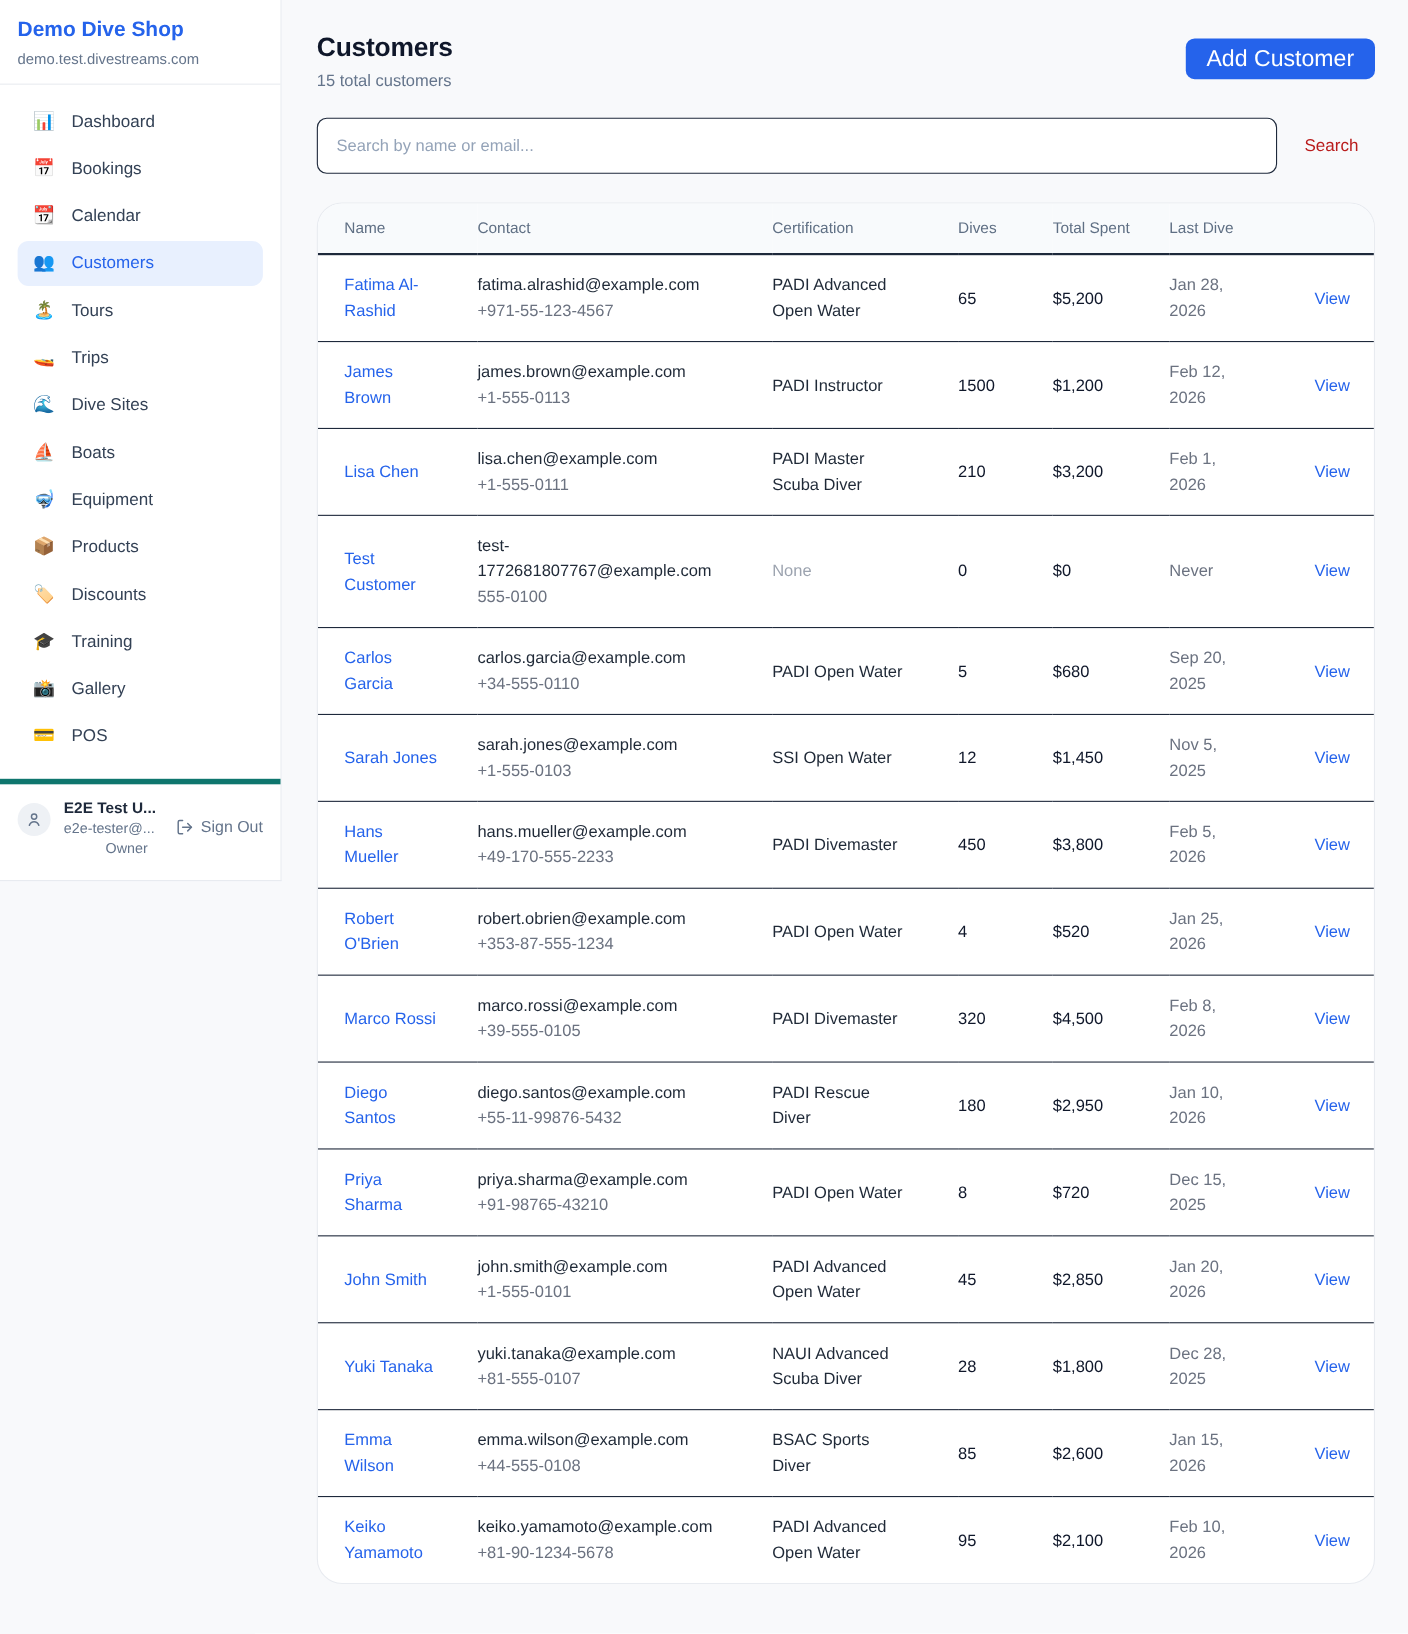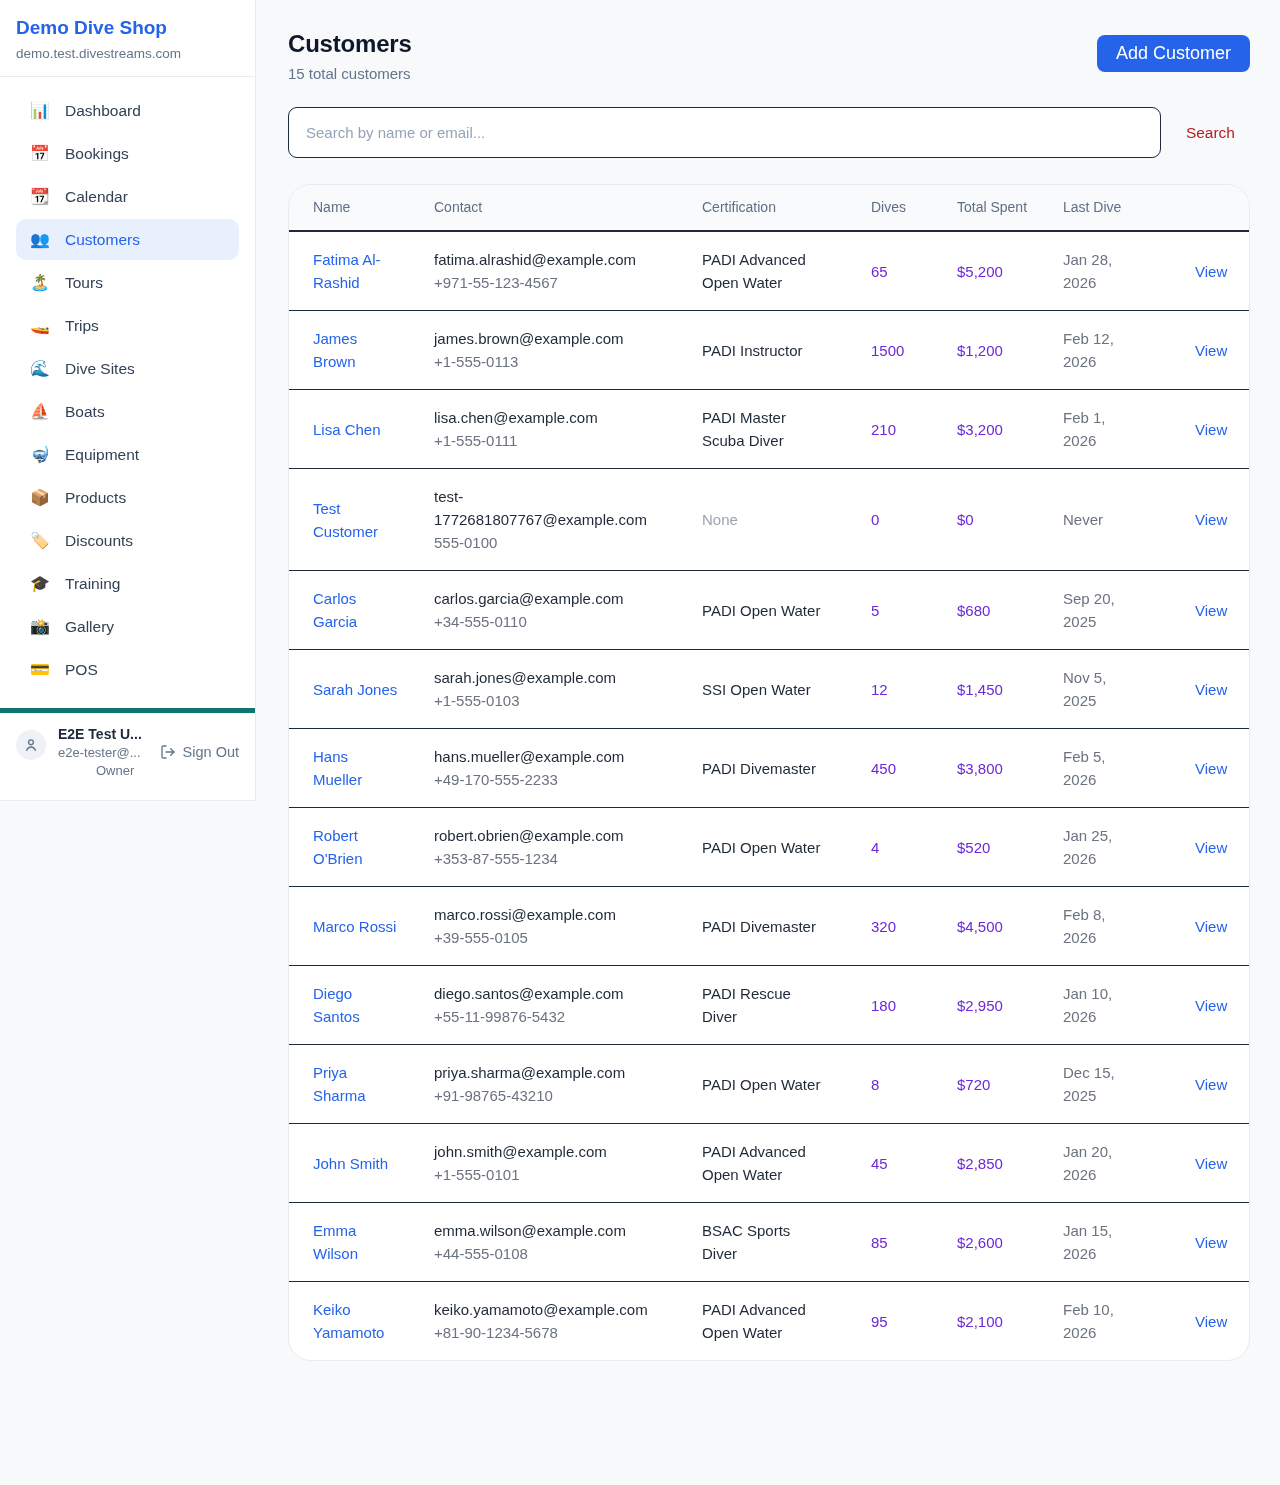--- a/index.html
+++ b/index.html
@@ -52,21 +52,21 @@
     font-family:inherit;cursor:pointer;padding:0;flex:none;
   }
 
   
   .main{margin-left:256px;padding:30px 30px 0 32px;}
   .page-header{display:flex;justify-content:space-between;align-items:flex-start;}
   .page-title{margin:0;font-size:24px;font-weight:700;color:#0f172a;letter-spacing:-0.2px;}
   .page-subtitle{margin-top:7px;font-size:15px;color:#64748b;}
   .add-btn{
     margin-top:5px;height:37px;padding:0 19px;border:none;border-radius:8px;
-    background:var(--accent);color:#ffffff;font-size:18px;font-weight:500;
+    background:var(--accent);color:#ffffff;font-size:21px;font-weight:500;
     font-family:inherit;cursor:pointer;
   }
   .search-row{margin-top:25px;display:flex;align-items:center;}
   .search-input{
     flex:1;height:51px;border:1.5px solid #1e293b;border-radius:9px;
     padding:0 17px;font-size:15px;font-family:inherit;color:#1e293b;background:#fff;outline:none;
   }
   .search-input::placeholder{color:#94a3b8;}
   .search-btn{
     margin-left:25px;margin-right:15px;background:none;border:none;padding:0;
@@ -93,21 +93,21 @@
   th.c-cert,td.c-cert{padding-right:47px;}
   th.c-dives,td.c-dives{padding-right:16px;}
   th.c-total,td.c-total{padding-right:32px;}
   th.c-last,td.c-last{padding-right:47px;}
   th.c-view,td.c-view{padding-left:25px;padding-right:16px;}
   .name-link{color:var(--accent);font-weight:500;text-decoration:none;cursor:pointer;}
   .email{color:#1f2937;}
   .phone{color:#6b7280;}
   .cert{color:#1f2937;}
   .cert.muted{color:#9ca3af;}
-  td.c-dives,td.c-total{color:#6d28d9;}
+  td.c-dives,td.c-total{color:#0f172a;}
   td.c-last{color:#6b7280;}
   .view-link{color:var(--accent);font-weight:500;text-decoration:none;cursor:pointer;}
 </style>
 </head>
 <body>
 
 <aside class="sidebar">
   <div class="brand">
     <div class="brand-title">Demo Dive Shop</div>
     <div class="brand-domain">demo.test.divestreams.com</div>
@@ -397,20 +397,32 @@
               <div class="email">john.smith@example.com</div>
               <div class="phone">+1-555-0101</div>
             </td>
             <td class="c-cert"><span class="cert">PADI Advanced Open Water</span></td>
             <td class="c-dives">45</td>
             <td class="c-total">$2,850</td>
             <td class="c-last">Jan 20, 2026</td>
             <td class="c-view"><a class="view-link">View</a></td>
           </tr>
 
+          <tr>
+            <td class="c-name"><a class="name-link">Yuki Tanaka</a></td>
+            <td class="c-contact">
+              <div class="email">yuki.tanaka@example.com</div>
+              <div class="phone">+81-555-0107</div>
+            </td>
+            <td class="c-cert"><span class="cert">NAUI Advanced Scuba Diver</span></td>
+            <td class="c-dives">28</td>
+            <td class="c-total">$1,800</td>
+            <td class="c-last">Dec 28, 2025</td>
+            <td class="c-view"><a class="view-link">View</a></td>
+          </tr>
 
           <tr>
             <td class="c-name"><a class="name-link">Emma Wilson</a></td>
             <td class="c-contact">
               <div class="email">emma.wilson@example.com</div>
               <div class="phone">+44-555-0108</div>
             </td>
             <td class="c-cert"><span class="cert">BSAC Sports Diver</span></td>
             <td class="c-dives">85</td>
             <td class="c-total">$2,600</td>

